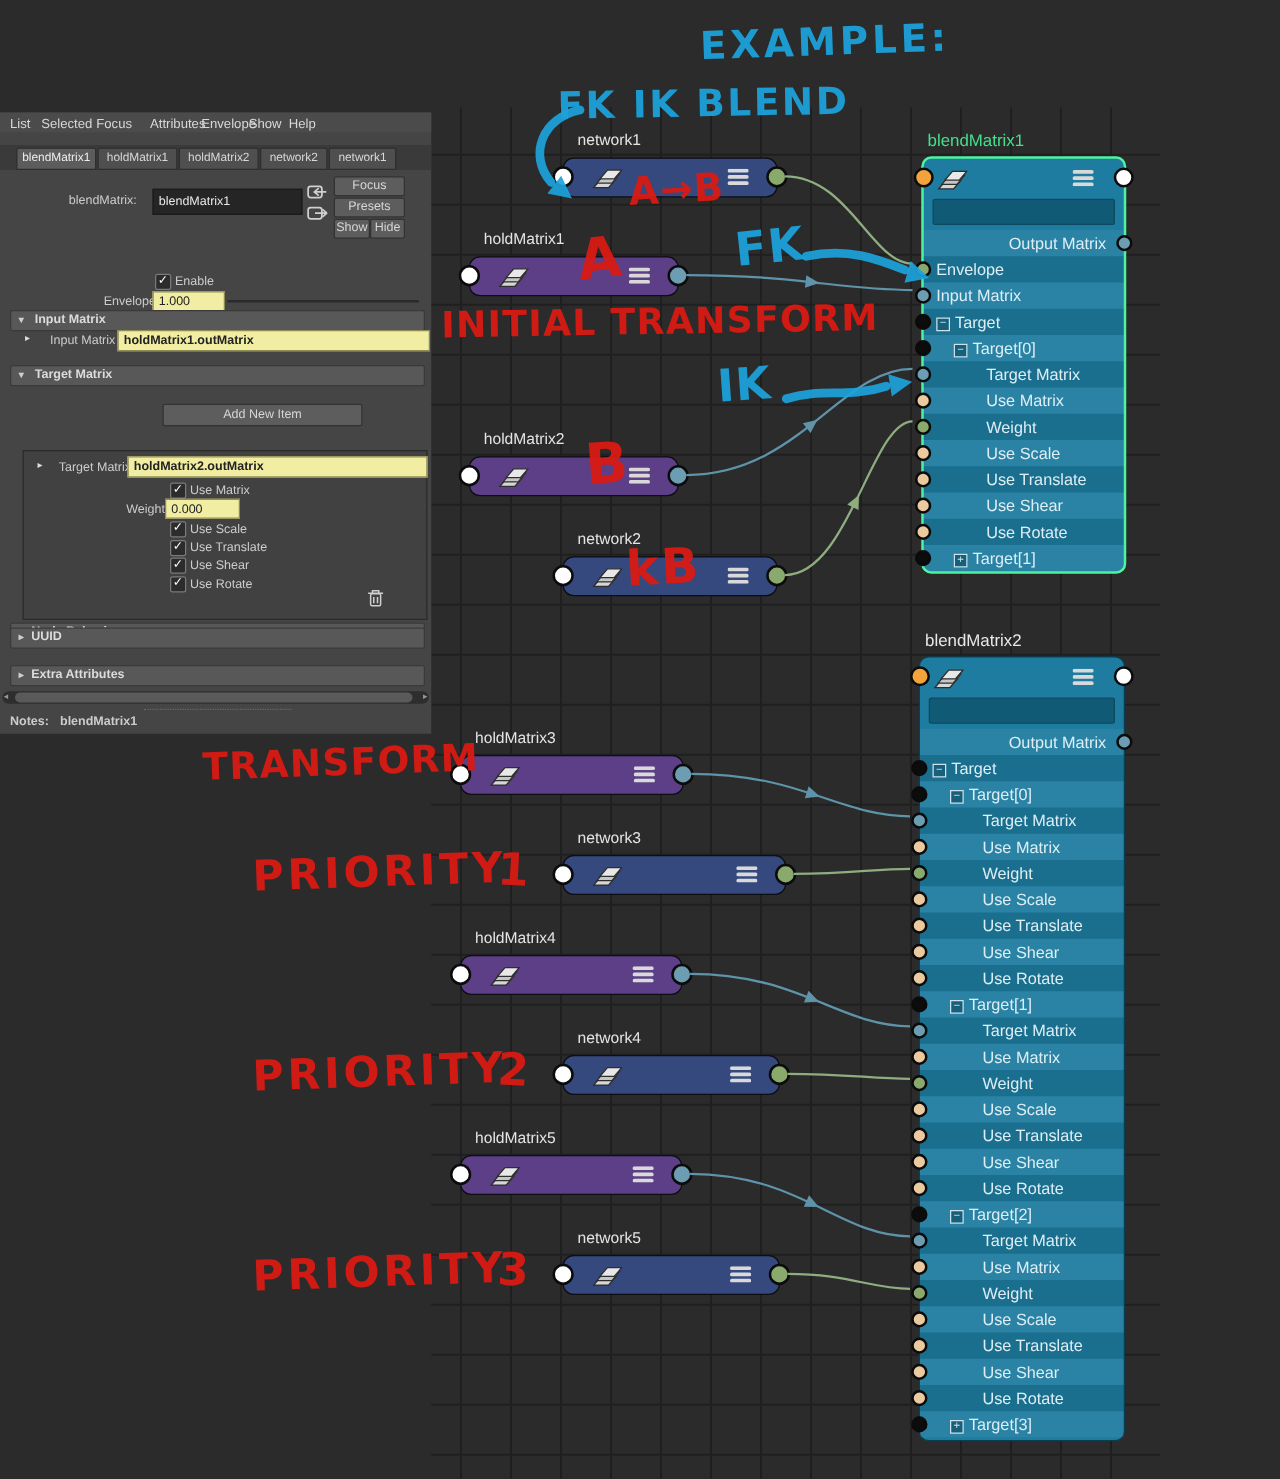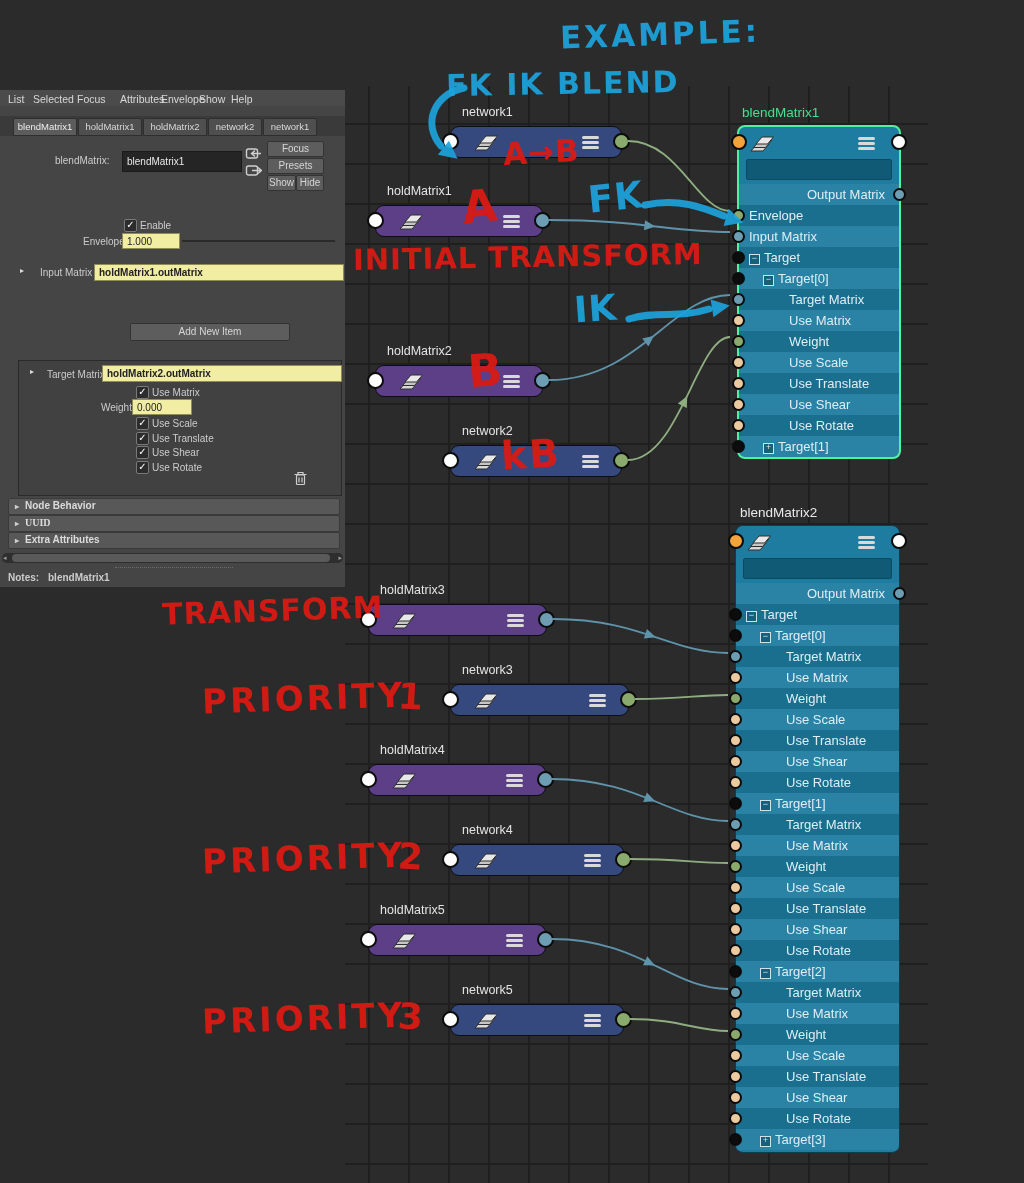--- a/index.html
+++ b/index.html
@@ -116,26 +116,34 @@
   <div class="abs btn" style="left:296px;top:85px;width:26px;height:14px;line-height:14px;">Hide</div>
 
   <div class="abs chk" style="left:124px;top:129px;">✓</div>
   <div class="abs lbl" style="left:140px;top:130px;">Enable</div>
   <div class="abs lbl" style="left:83px;top:146px;">Envelope</div>
   <div class="abs field-yellow" style="left:122px;top:143px;width:52px;height:14px;">
     <span>1.000</span>
   </div>
   <div class="abs" style="left:182px;top:150px;width:153px;height:2px;background:#2a2a2a;"></div>
 
+  <div class="abs secbar" style="top:158px;">
+    <span class="tri">▾</span>
+    <span>Input Matrix</span>
+  </div>
   <div class="abs" style="left:20px;top:176px;color:#ddd;font-size:8px;">▸</div>
   <div class="abs lbl" style="left:40px;top:177px;">Input Matrix</div>
   <div class="abs field-yellow" style="left:94px;top:174px;width:244px;height:15px;font-weight:bold;">
     <span>holdMatrix1.outMatrix</span>
   </div>
 
+  <div class="abs secbar" style="top:202px;">
+    <span class="tri">▾</span>
+    <span>Target Matrix</span>
+  </div>
   <div class="abs btn" style="left:130px;top:233px;width:158px;height:16px;line-height:16px;">Add New Item</div>
 
   <div class="abs groupbox" style="left:18px;top:270px;width:322px;height:134px;"></div>
   <div class="abs" style="left:30px;top:277px;color:#ddd;font-size:8px;">▸</div>
   <div class="abs lbl" style="left:47px;top:279px;">Target Matrix</div>
   <div class="abs field-yellow" style="left:102px;top:275px;width:234px;height:15px;font-weight:bold;">
     <span>holdMatrix2.outMatrix</span>
   </div>
   <div class="abs chk" style="left:136px;top:296px;">✓</div>
   <div class="abs lbl" style="left:152px;top:297px;">Use Matrix</div>
@@ -157,21 +165,21 @@
     <svg width="13" height="15" viewBox="0 0 13 15">
         <g stroke="#cfcfcf" stroke-width="1.2" fill="none">
           <rect x="2.5" y="4" width="8" height="9.5" rx="1"></rect>
           <path d="M0.5 3.5 h12 M4 3 v-1.5 h5 v1.5 M5 6.5 v5 M8 6.5 v5"></path>
         </g>
       </svg>
   </div>
 
   <div id="collapsed-sections">
       <div class="abs secbar" style="top: 408px;"><span class="tri">▸</span><span>Node Behavior</span></div>
-      <div class="abs secbar" style="top: 425px; font-family: Liberation Serif, serif;"><span class="tri">▸</span><span>UUID</span></div>
+      <div class="abs secbar" style="top: 412px;"><span class="tri">▸</span><span>UUID</span></div>
       <div class="abs secbar" style="top: 442px;"><span class="tri">▸</span><span>Extra Attributes</span></div>
     </div>
 
   <div class="abs" style="left:2px;top:463px;width:341px;height:10px;background:#2e2e2e;border-radius:5px;">
     <span style="position:absolute;left:1px;top:0;color:#999;font-size:7px;line-height:10px;">◂</span>
     <span style="position:absolute;right:1px;top:0;color:#999;font-size:7px;line-height:10px;">▸</span>
     <div style="position:absolute;left:10px;top:1px;width:318px;height:8px;background:#5a5a5a;border-radius:4px;"></div>
   </div>
   <div class="abs" style="left:115px;top:477px;width:118px;border-top:1px dotted #6a6a6a;"></div>
   <div class="abs lbl" style="left:8px;top:482px;font-weight:bold;">Notes:</div>

